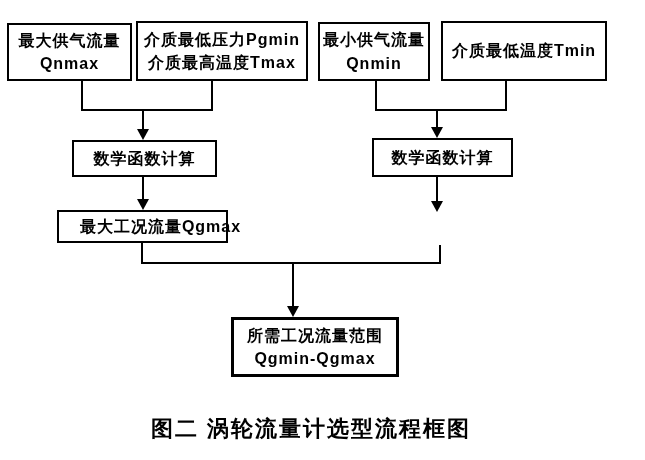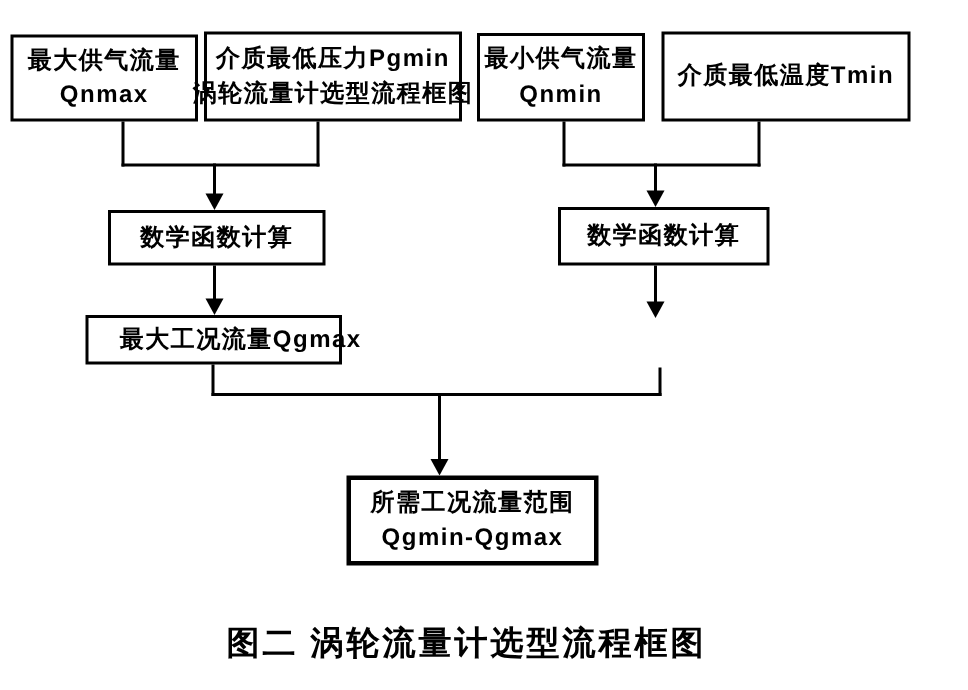--- a/index.html
+++ b/index.html
@@ -72,21 +72,21 @@
 <body>
 
 <div id="canvas">
 
   <div class="node" id="n-qnmax">
     <div class="txt">最大供气流量</div>
     <div class="txt">Qnmax</div>
   </div>
   <div class="node" id="n-pgmin-tmax">
     <div class="txt">介质最低压力Pgmin</div>
-    <div class="txt">涡轮流量计选型流程框图</div>
+    <div class="txt">介质最高温度Tmax</div>
   </div>
   <div class="node" id="n-qnmin">
     <div class="txt">最小供气流量</div>
     <div class="txt">Qnmin</div>
   </div>
   <div class="node" id="n-pgmax-tmin">
     <div class="txt">介质最低温度Tmin</div>
   </div>
 
   <div class="node" id="n-math-left">

